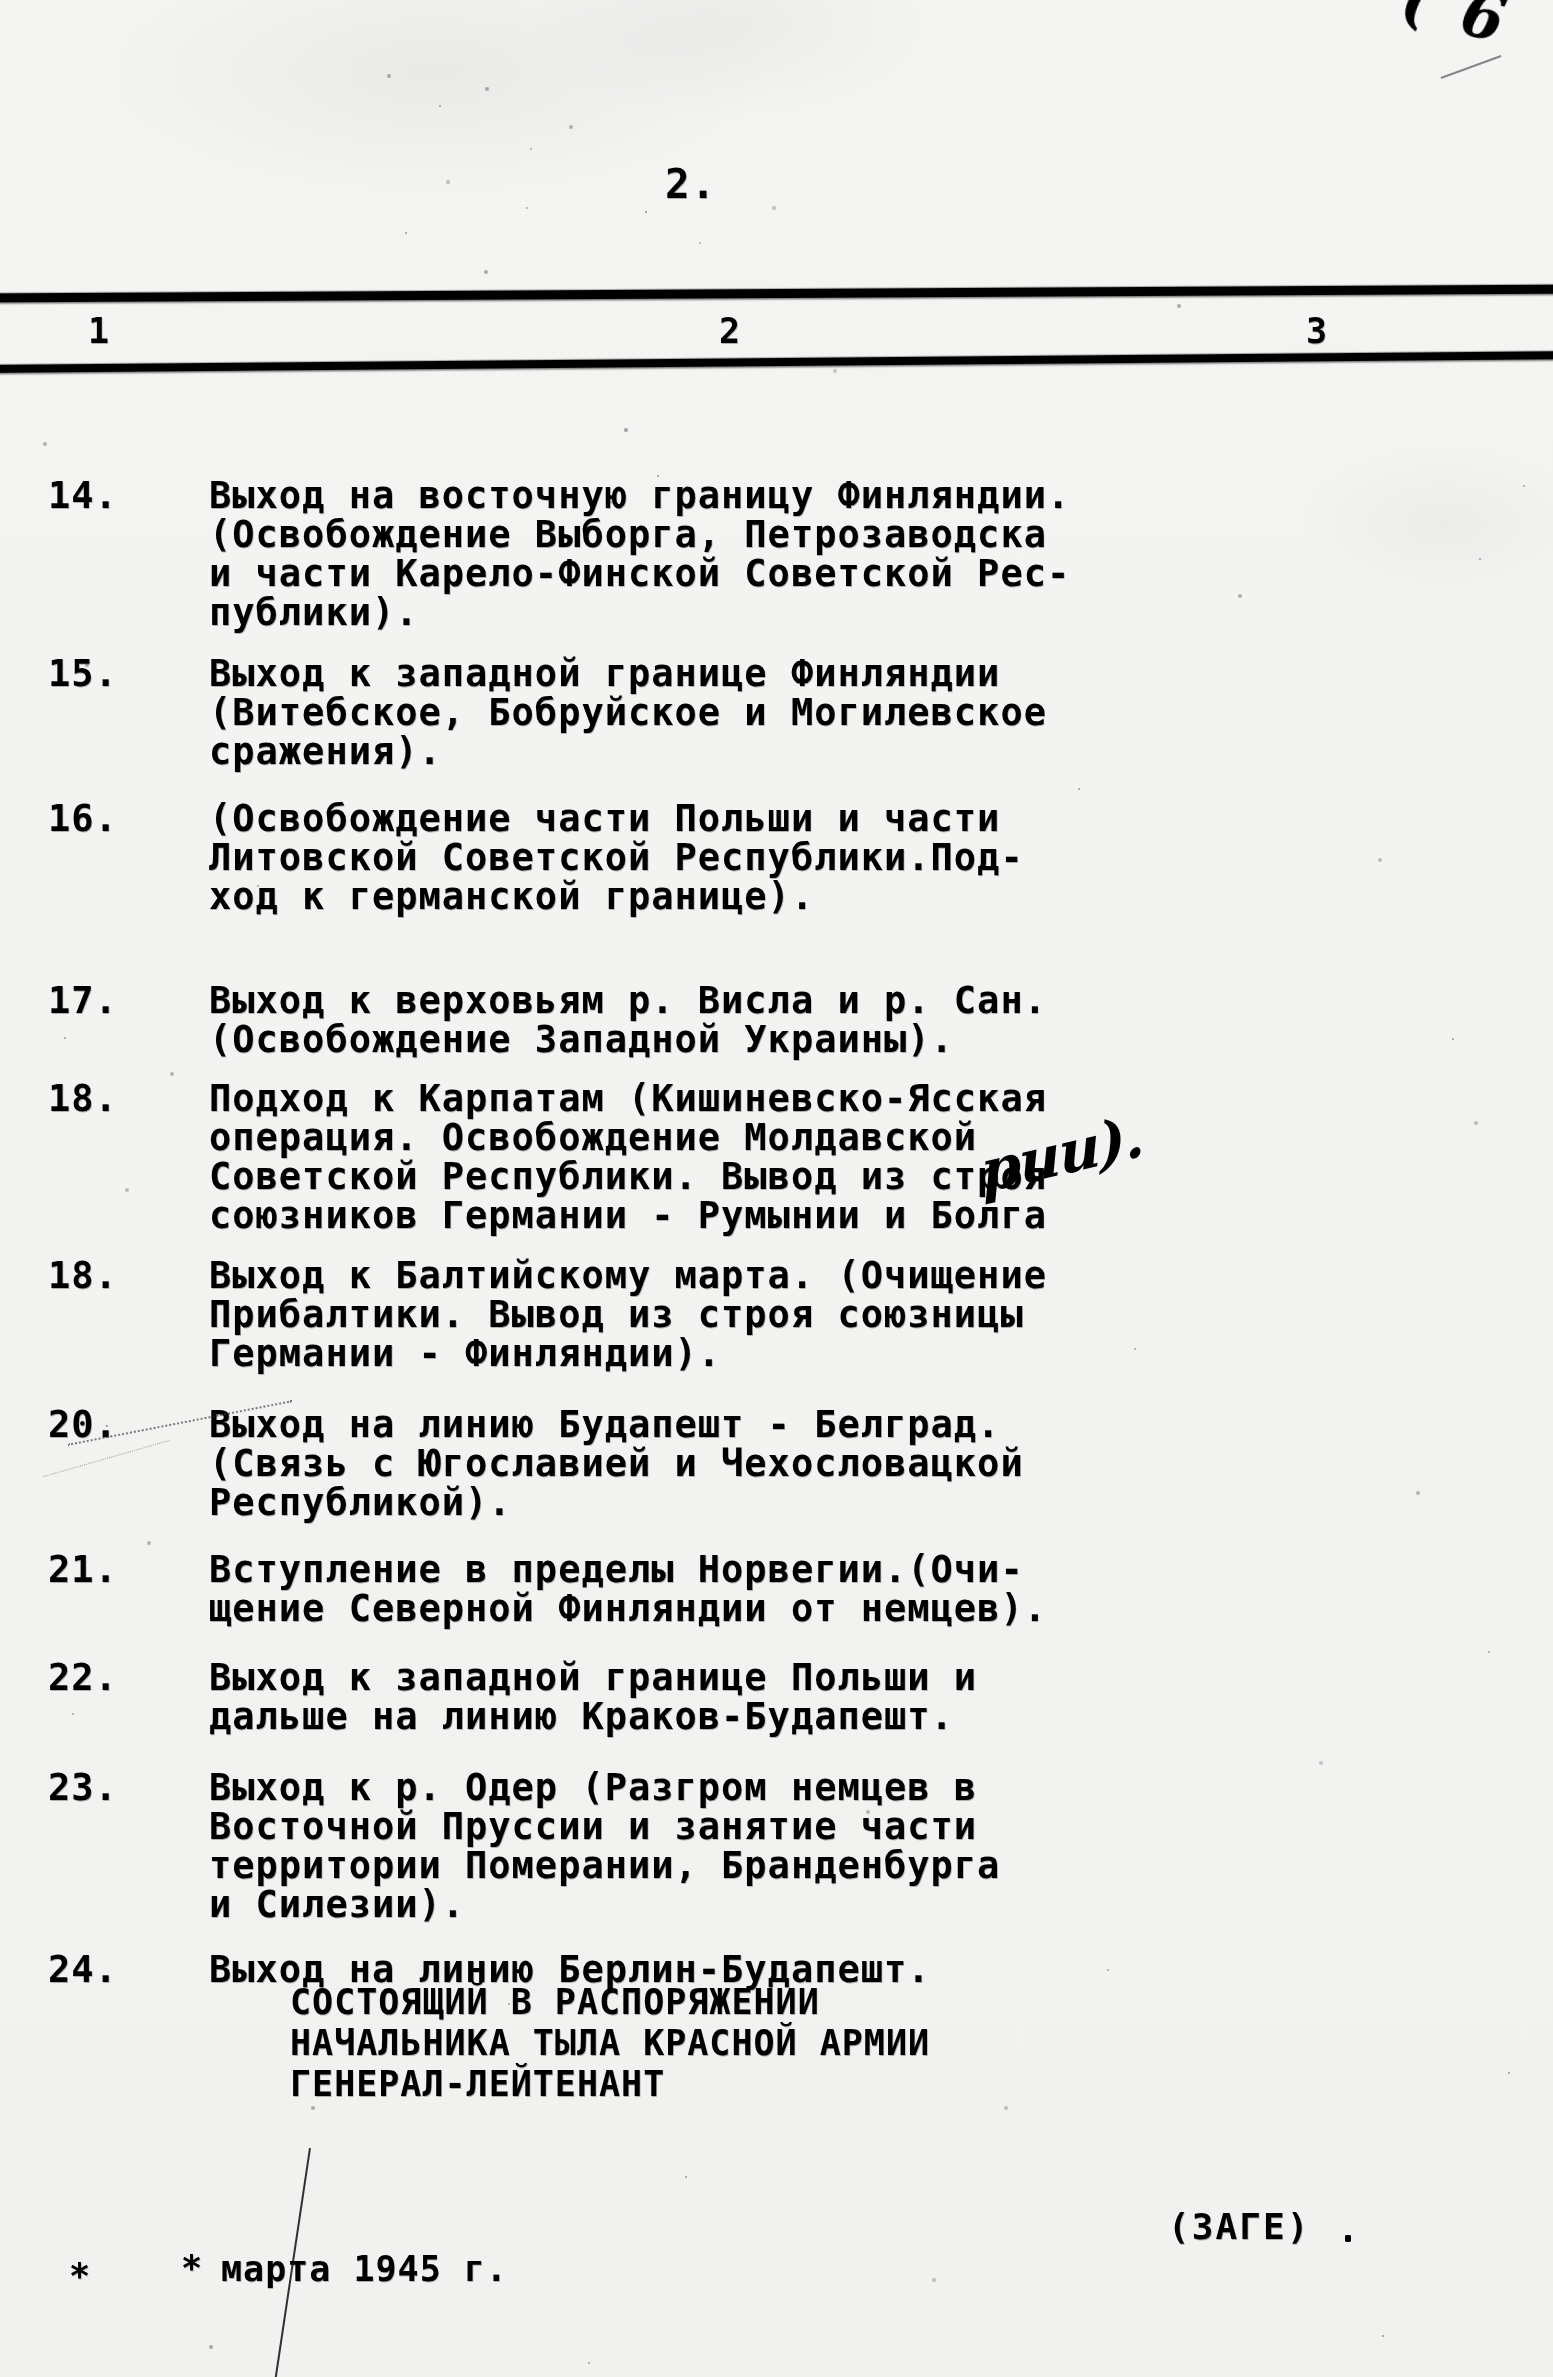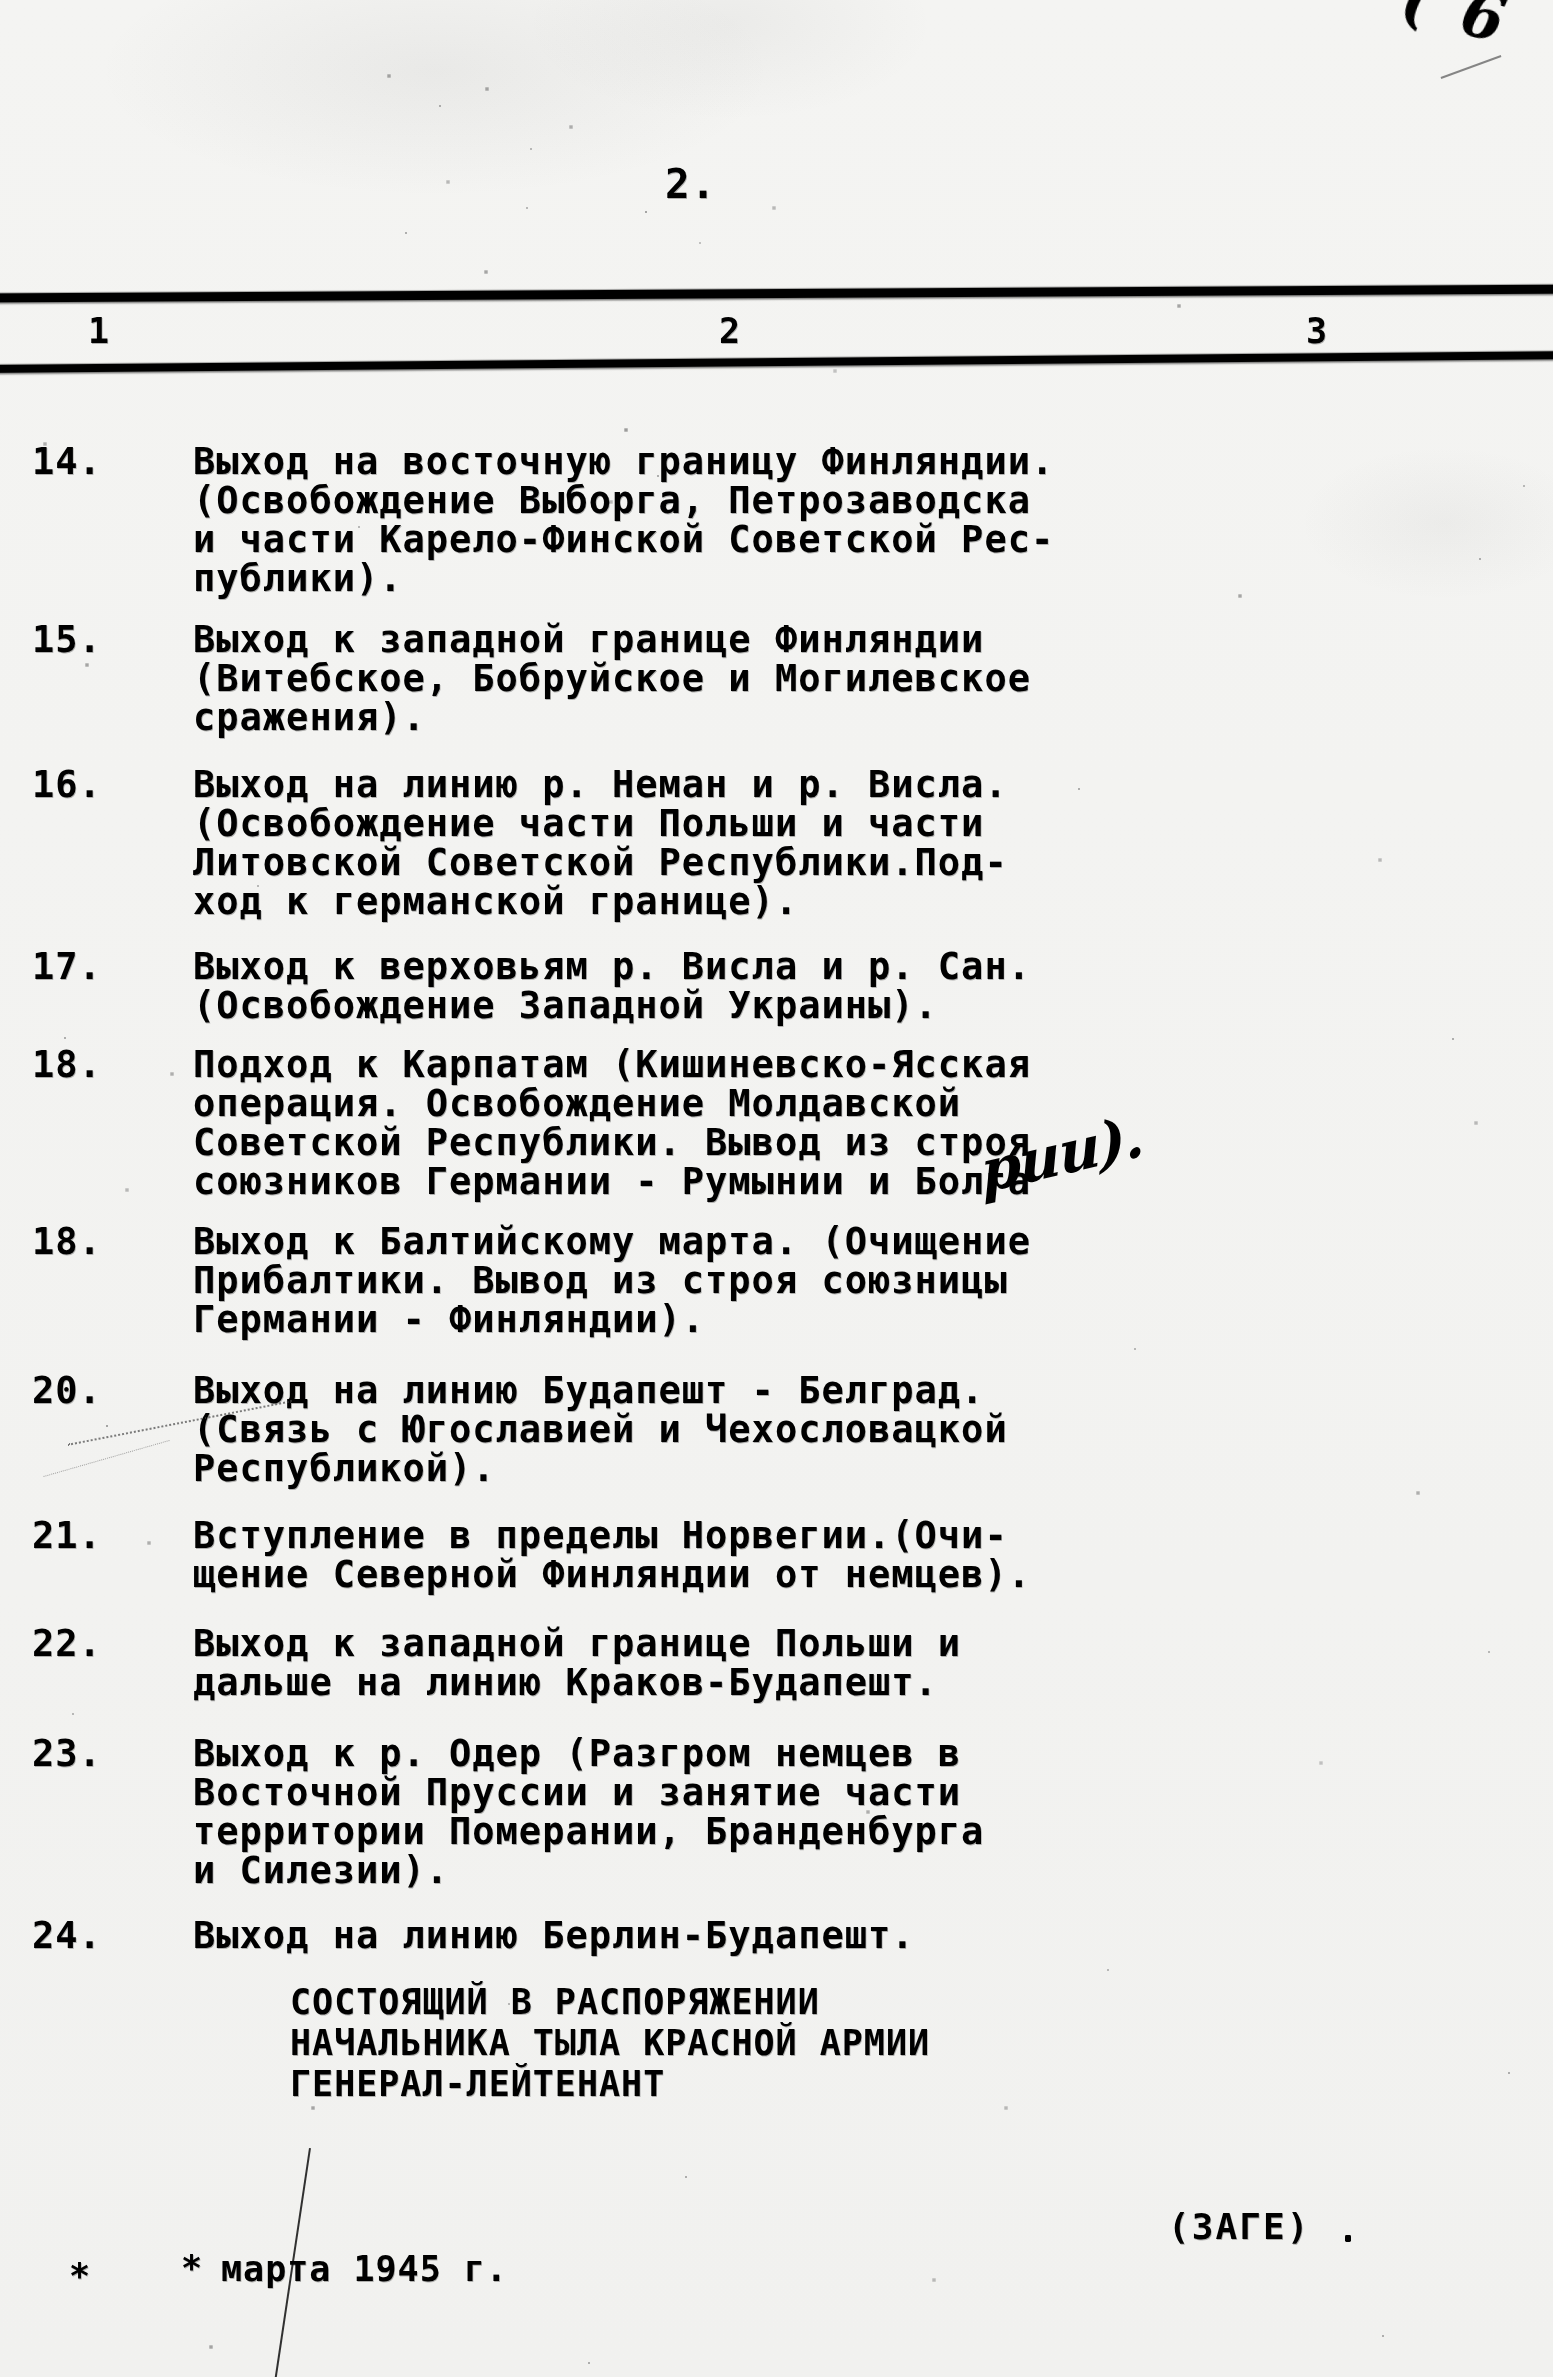--- a/index.html
+++ b/index.html
@@ -26,21 +26,21 @@
   .rule{position:absolute;left:-14px;width:1595px;background:#1b1b1b;border-radius:4.1px;
         box-shadow:0 1.4px 1.4px rgba(30,30,30,.5), 0 -0.7px 0.7px rgba(30,30,30,.4);}
   .rule.top{top:289px;height:9px;transform:rotate(-0.32deg);}
   .rule.bottom{top:358px;height:8.3px;transform:rotate(-0.5deg);}
 
   .colnum{position:absolute;top:311px;font-size:35px;}
   .colnum.c1{left:88px;}
   .colnum.c2{left:719px;}
   .colnum.c3{left:1306px;}
 
-  .item{position:absolute;left:32px;width:1118px;font-size:37px;line-height:39px;}
+  .item{position:absolute;left:48px;width:1118px;font-size:37px;line-height:39px;margin-top:34px;}
   .item .num{position:absolute;left:0;top:0;}
   .item .ln{display:block;margin-left:161px;white-space:nowrap;}
 
   .hand{
     position:absolute;left:979px;top:1120px;
     font-family:"DejaVu Serif","Liberation Serif",serif;font-style:italic;font-weight:bold;
     font-size:58px;transform:rotate(-13deg) skewX(-8deg);letter-spacing:-1.4px;color:#141414;
   }
 
   .sig{position:absolute;left:290px;top:1982px;width:828px;text-align:left;
@@ -110,21 +110,20 @@
 
     <div class="item typed" style="top:620px">
       <span class="num">15.</span>
       <span class="ln">Выход к западной границе Финляндии</span>
       <span class="ln">(Витебское, Бобруйское и Могилевское</span>
       <span class="ln">сражения).</span>
     </div>
 
     <div class="item typed" style="top:765px">
       <span class="num">16.</span>
-      <span class="ln">Выход на линию р. Неман и р. Висла.</span>
       <span class="ln">(Освобождение части Польши и части</span>
       <span class="ln">Литовской Советской Республики.Под-</span>
       <span class="ln">ход к германской границе).</span>
     </div>
 
     <div class="item typed" style="top:947px">
       <span class="num">17.</span>
       <span class="ln">Выход к верховьям р. Висла и р. Сан.</span>
       <span class="ln">(Освобождение Западной Украины).</span>
     </div>

